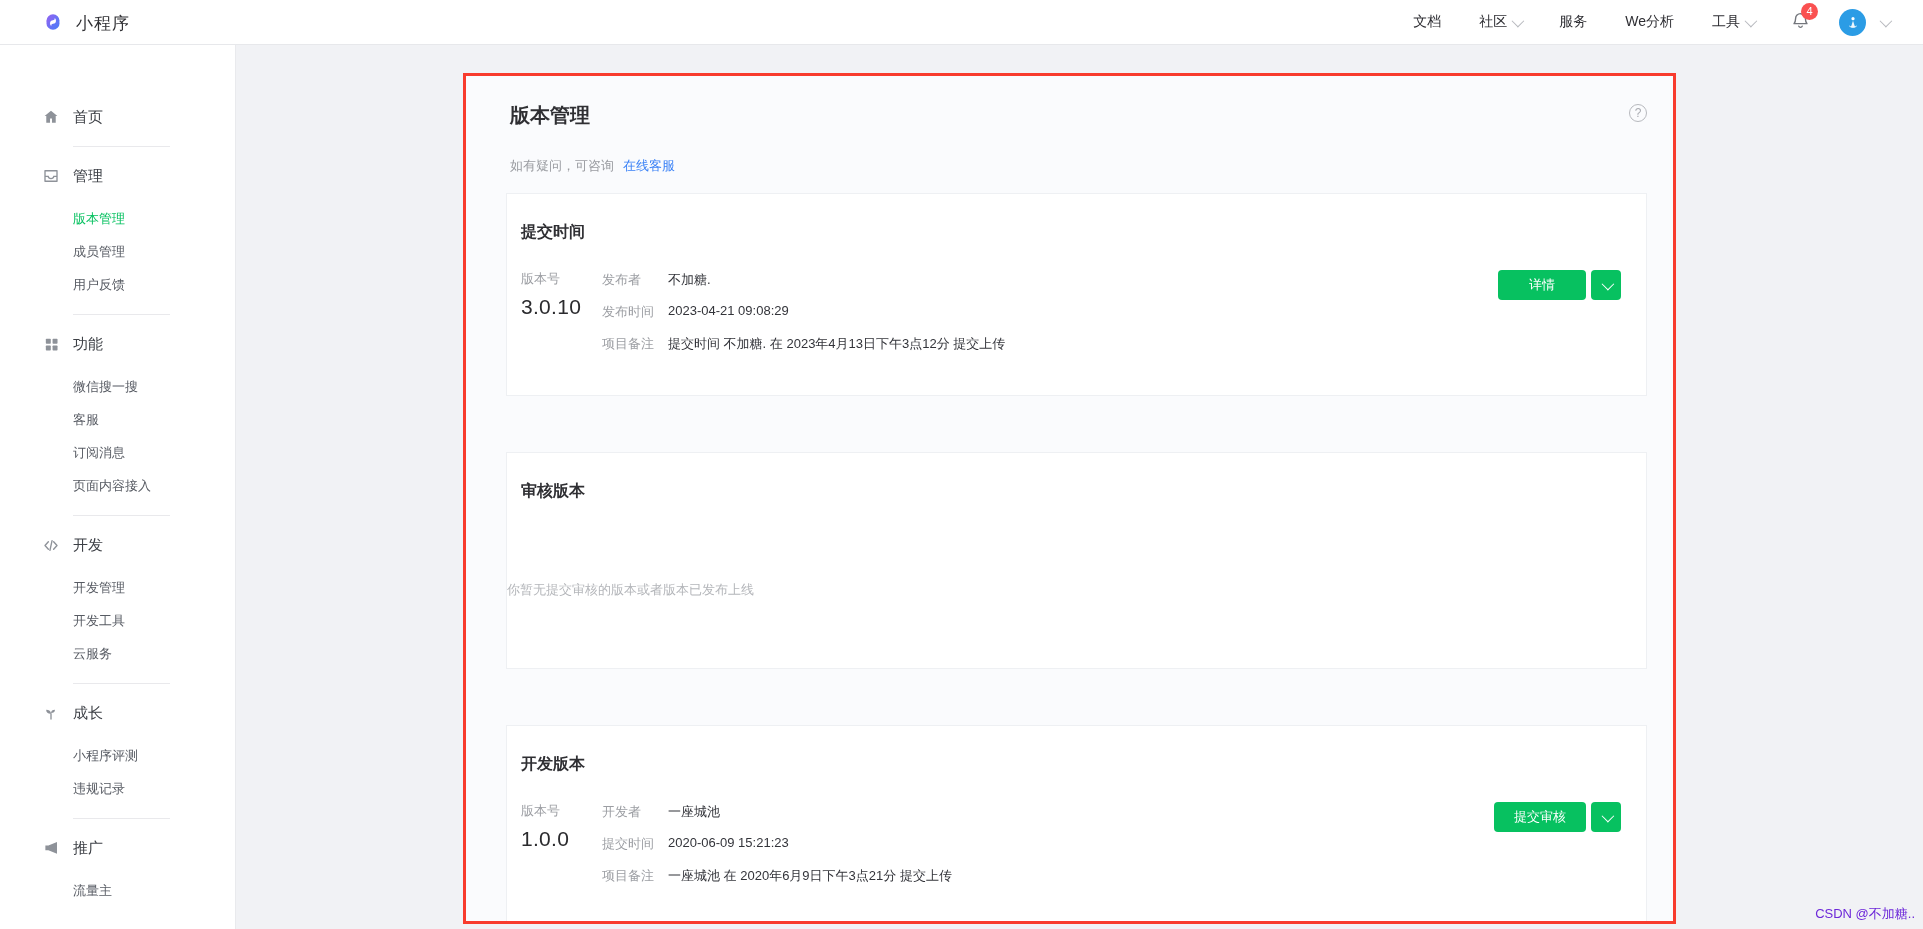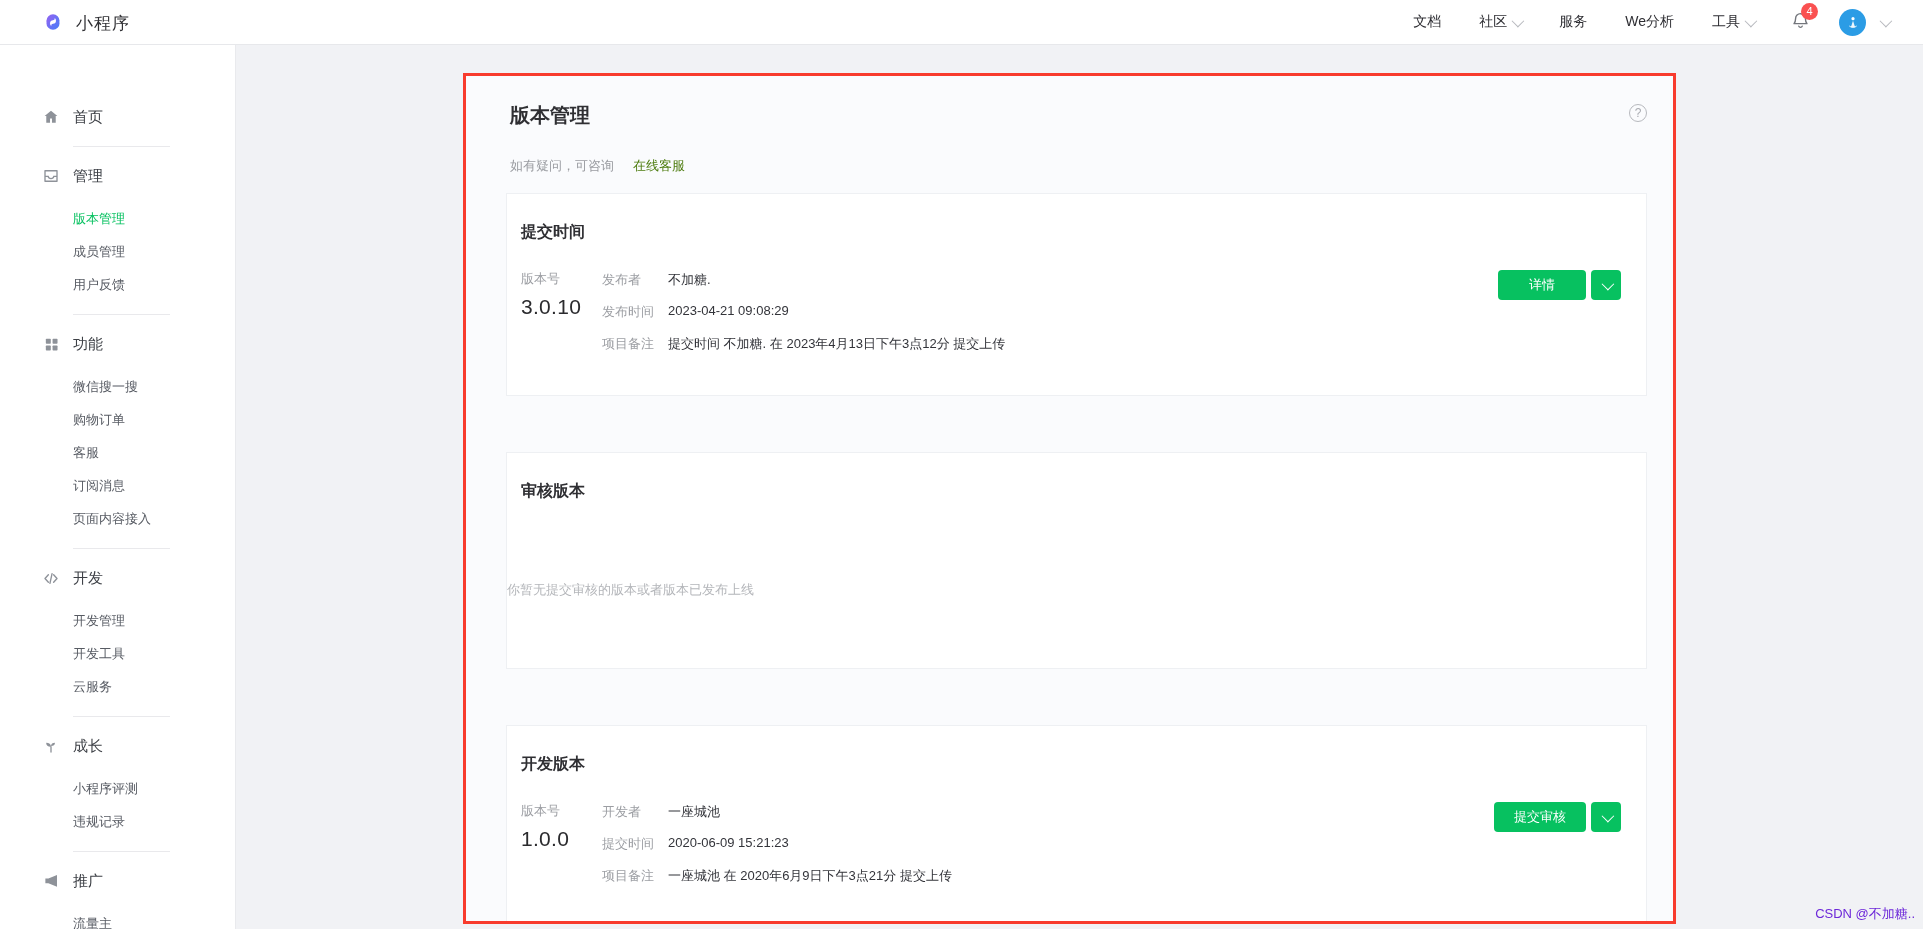--- a/index.html
+++ b/index.html
@@ -44,21 +44,21 @@
   
   .panel { position:absolute; left:227px; top:28px; width:1213px; height:851px;
     background:#fafbfd; border:3px solid #f83b2d; padding:0 26px 0 40px; overflow:hidden; }
   .panel-head { display:flex; align-items:flex-start; justify-content:space-between;
     padding-top:26px; }
   .page-title { font-size:20px; color:#2f2f33; padding-left:4px; }
   .help-icon { width:18px; height:18px; border:1.2px solid #b7b9be; border-radius:50%;
     color:#a9abb1; font-size:12px; display:flex; align-items:center; justify-content:center;
     cursor:pointer; margin-top:2px; }
   .note { margin-top:28px; font-size:13px; color:#9a9ca1; padding-left:4px; }
-  .note a { color:#4d7c0f; text-decoration:none; margin-left:19px; cursor:pointer; }
+  .note a { color:#3b82f6; text-decoration:none; margin-left:9px; cursor:pointer; }
 
   .card { background:#fff; border:1px solid #eef0f3; margin-top:18px; padding:28px 25px 28px 14px; }
   .card-title { font-size:16px; color:#2f2f33; }
 
   .vrow { display:flex; margin-top:27px; }
   .vcol { width:81px; flex-shrink:0; }
   .vlabel { font-size:13px; color:#9c9ea3; }
   .vnum { font-size:21px; color:#2b2b2e; font-weight:500; margin-top:7px; letter-spacing:.3px; }
   .fields { flex:1; padding-top:1px; }
   .field { display:flex; font-size:13px; margin-bottom:14px; }
@@ -175,21 +175,20 @@
           <rect x="4" y="4" width="7" height="7" rx="1" fill="#8e9299"></rect>
           <rect x="13.5" y="4" width="7" height="7" rx="1" fill="#8e9299"></rect>
           <rect x="4" y="13.5" width="7" height="7" rx="1" fill="#8e9299"></rect>
           <rect x="13.5" y="13.5" width="7" height="7" rx="1" fill="#8e9299"></rect>
         </svg>
       </span>
       <span>功能</span>
     </div>
     <ul class="side-sub">
       <li>微信搜一搜</li>
-      <li>购物订单</li>
       <li>客服</li>
       <li>订阅消息</li>
       <li>页面内容接入</li>
     </ul>
 
     <div class="side-divider"></div>
 
     <div class="side-head">
       <span class="ic">
         <svg width="19" height="19" viewBox="0 0 24 24" fill="none" stroke="#8e9299" stroke-width="1.8" stroke-linecap="round" stroke-linejoin="round">

